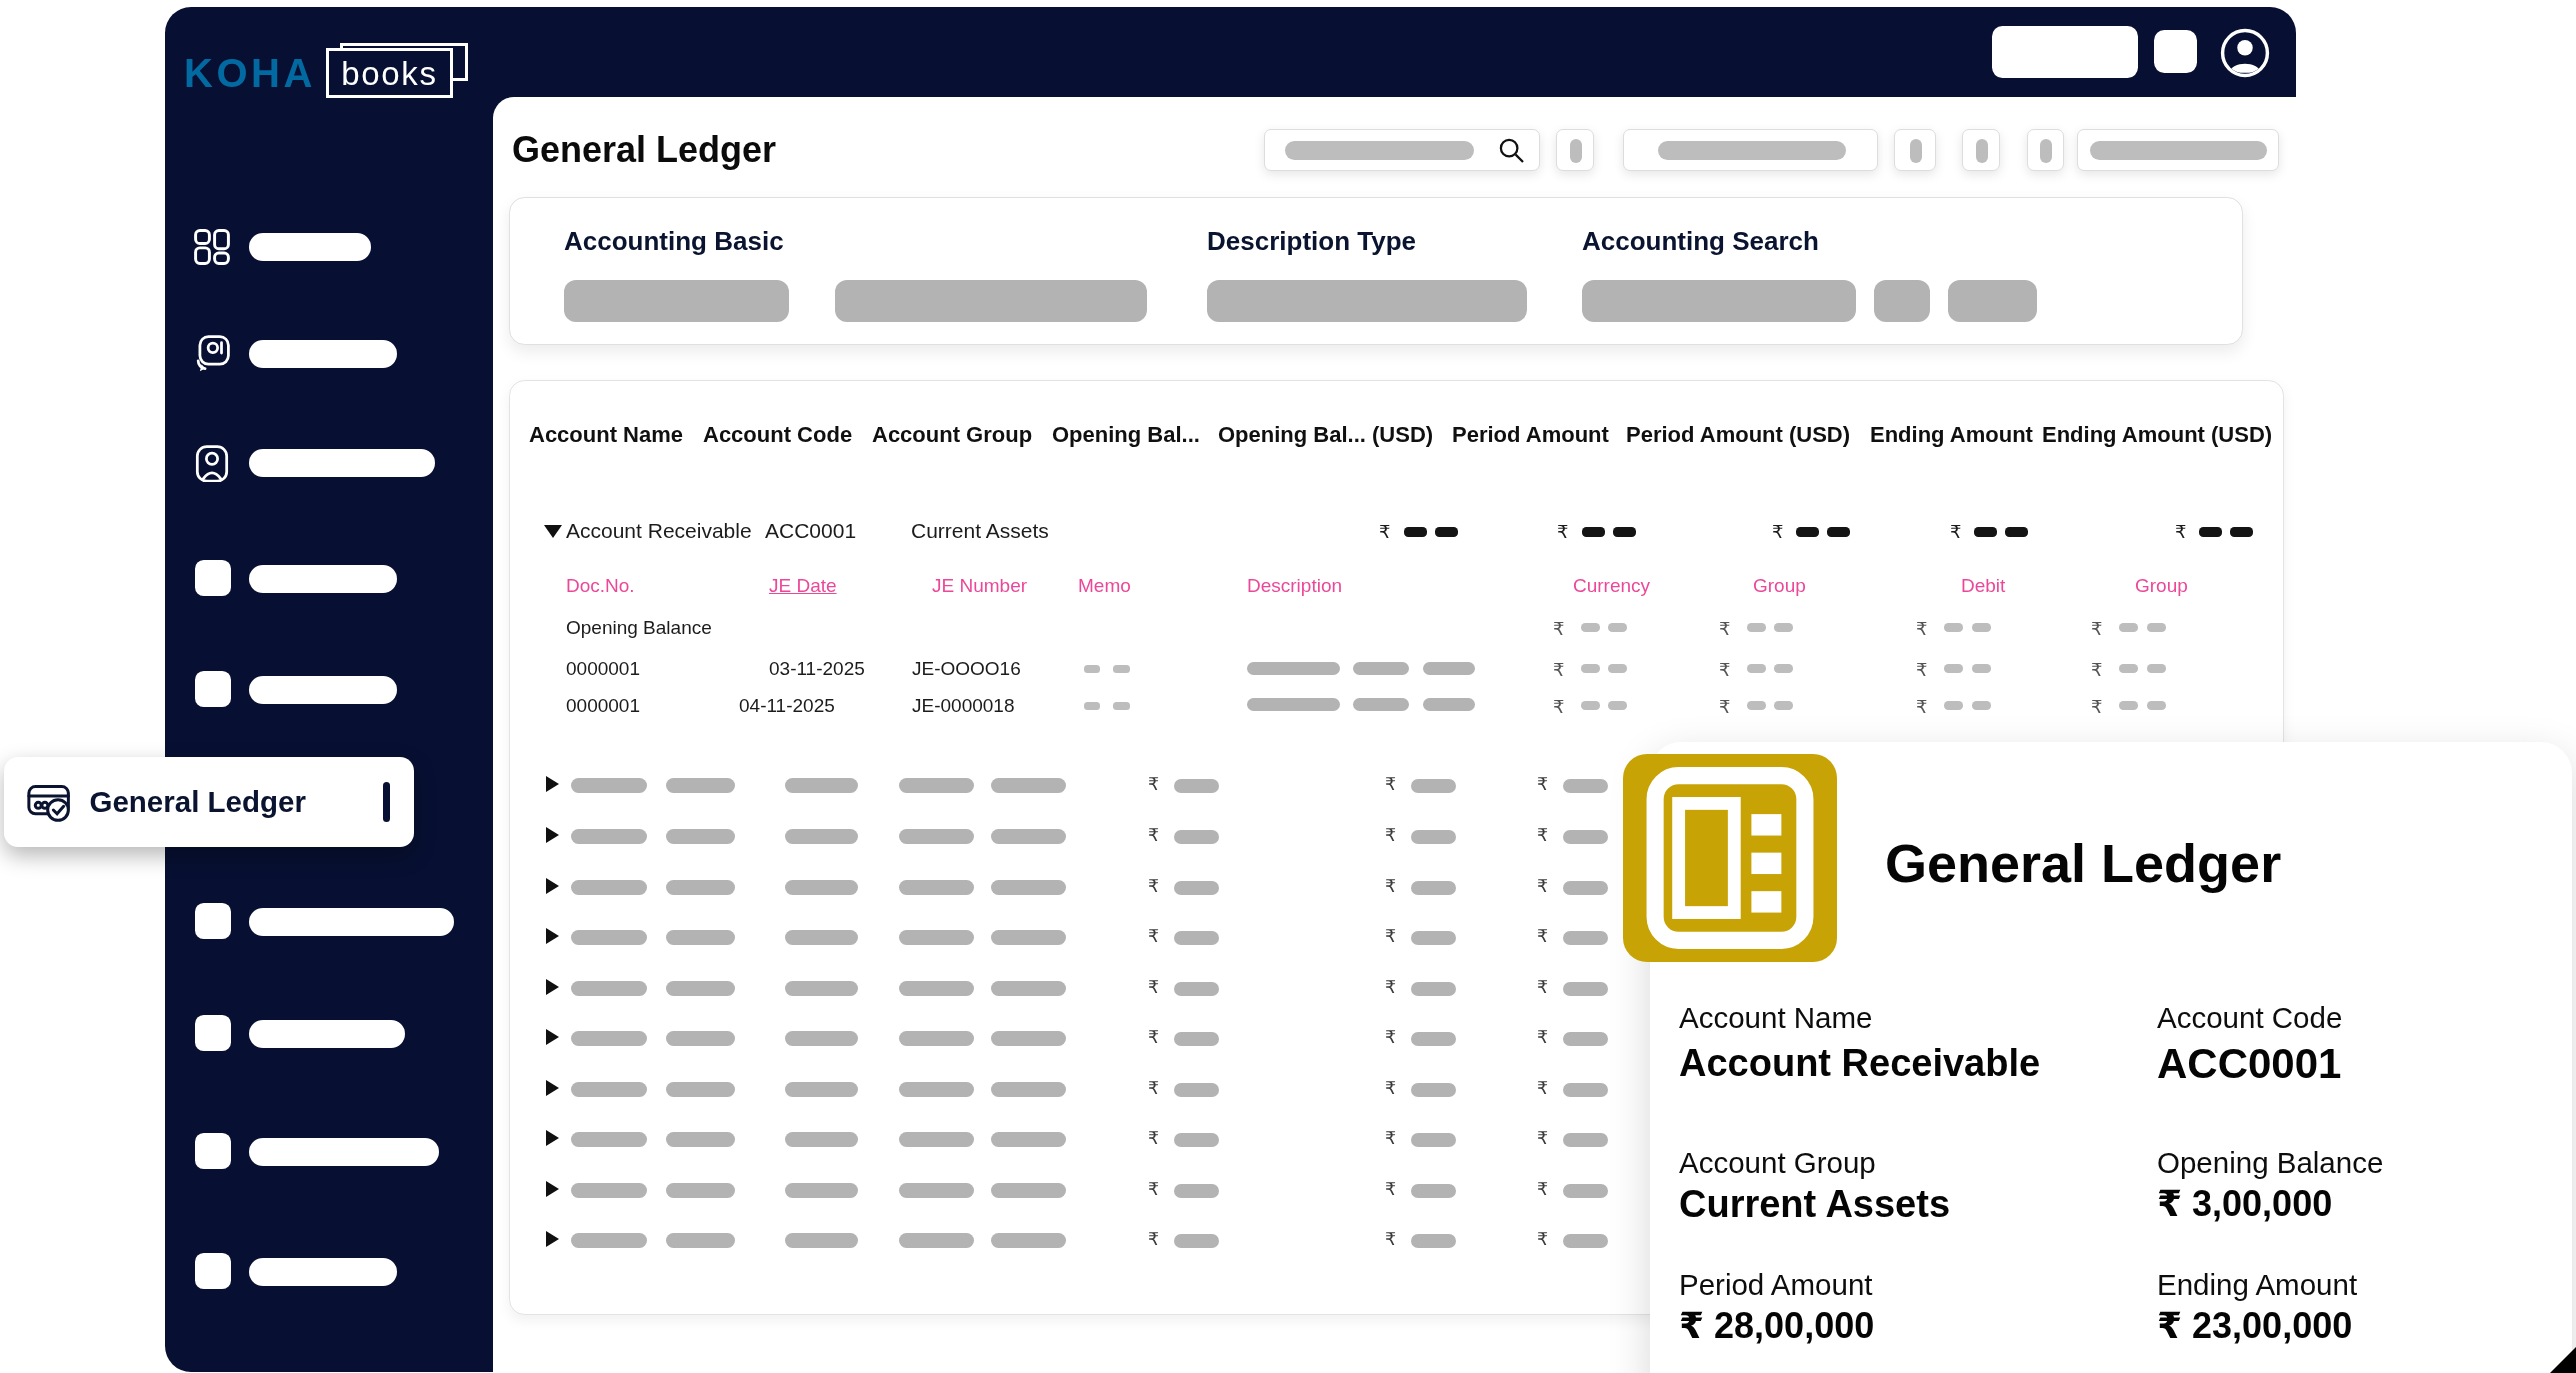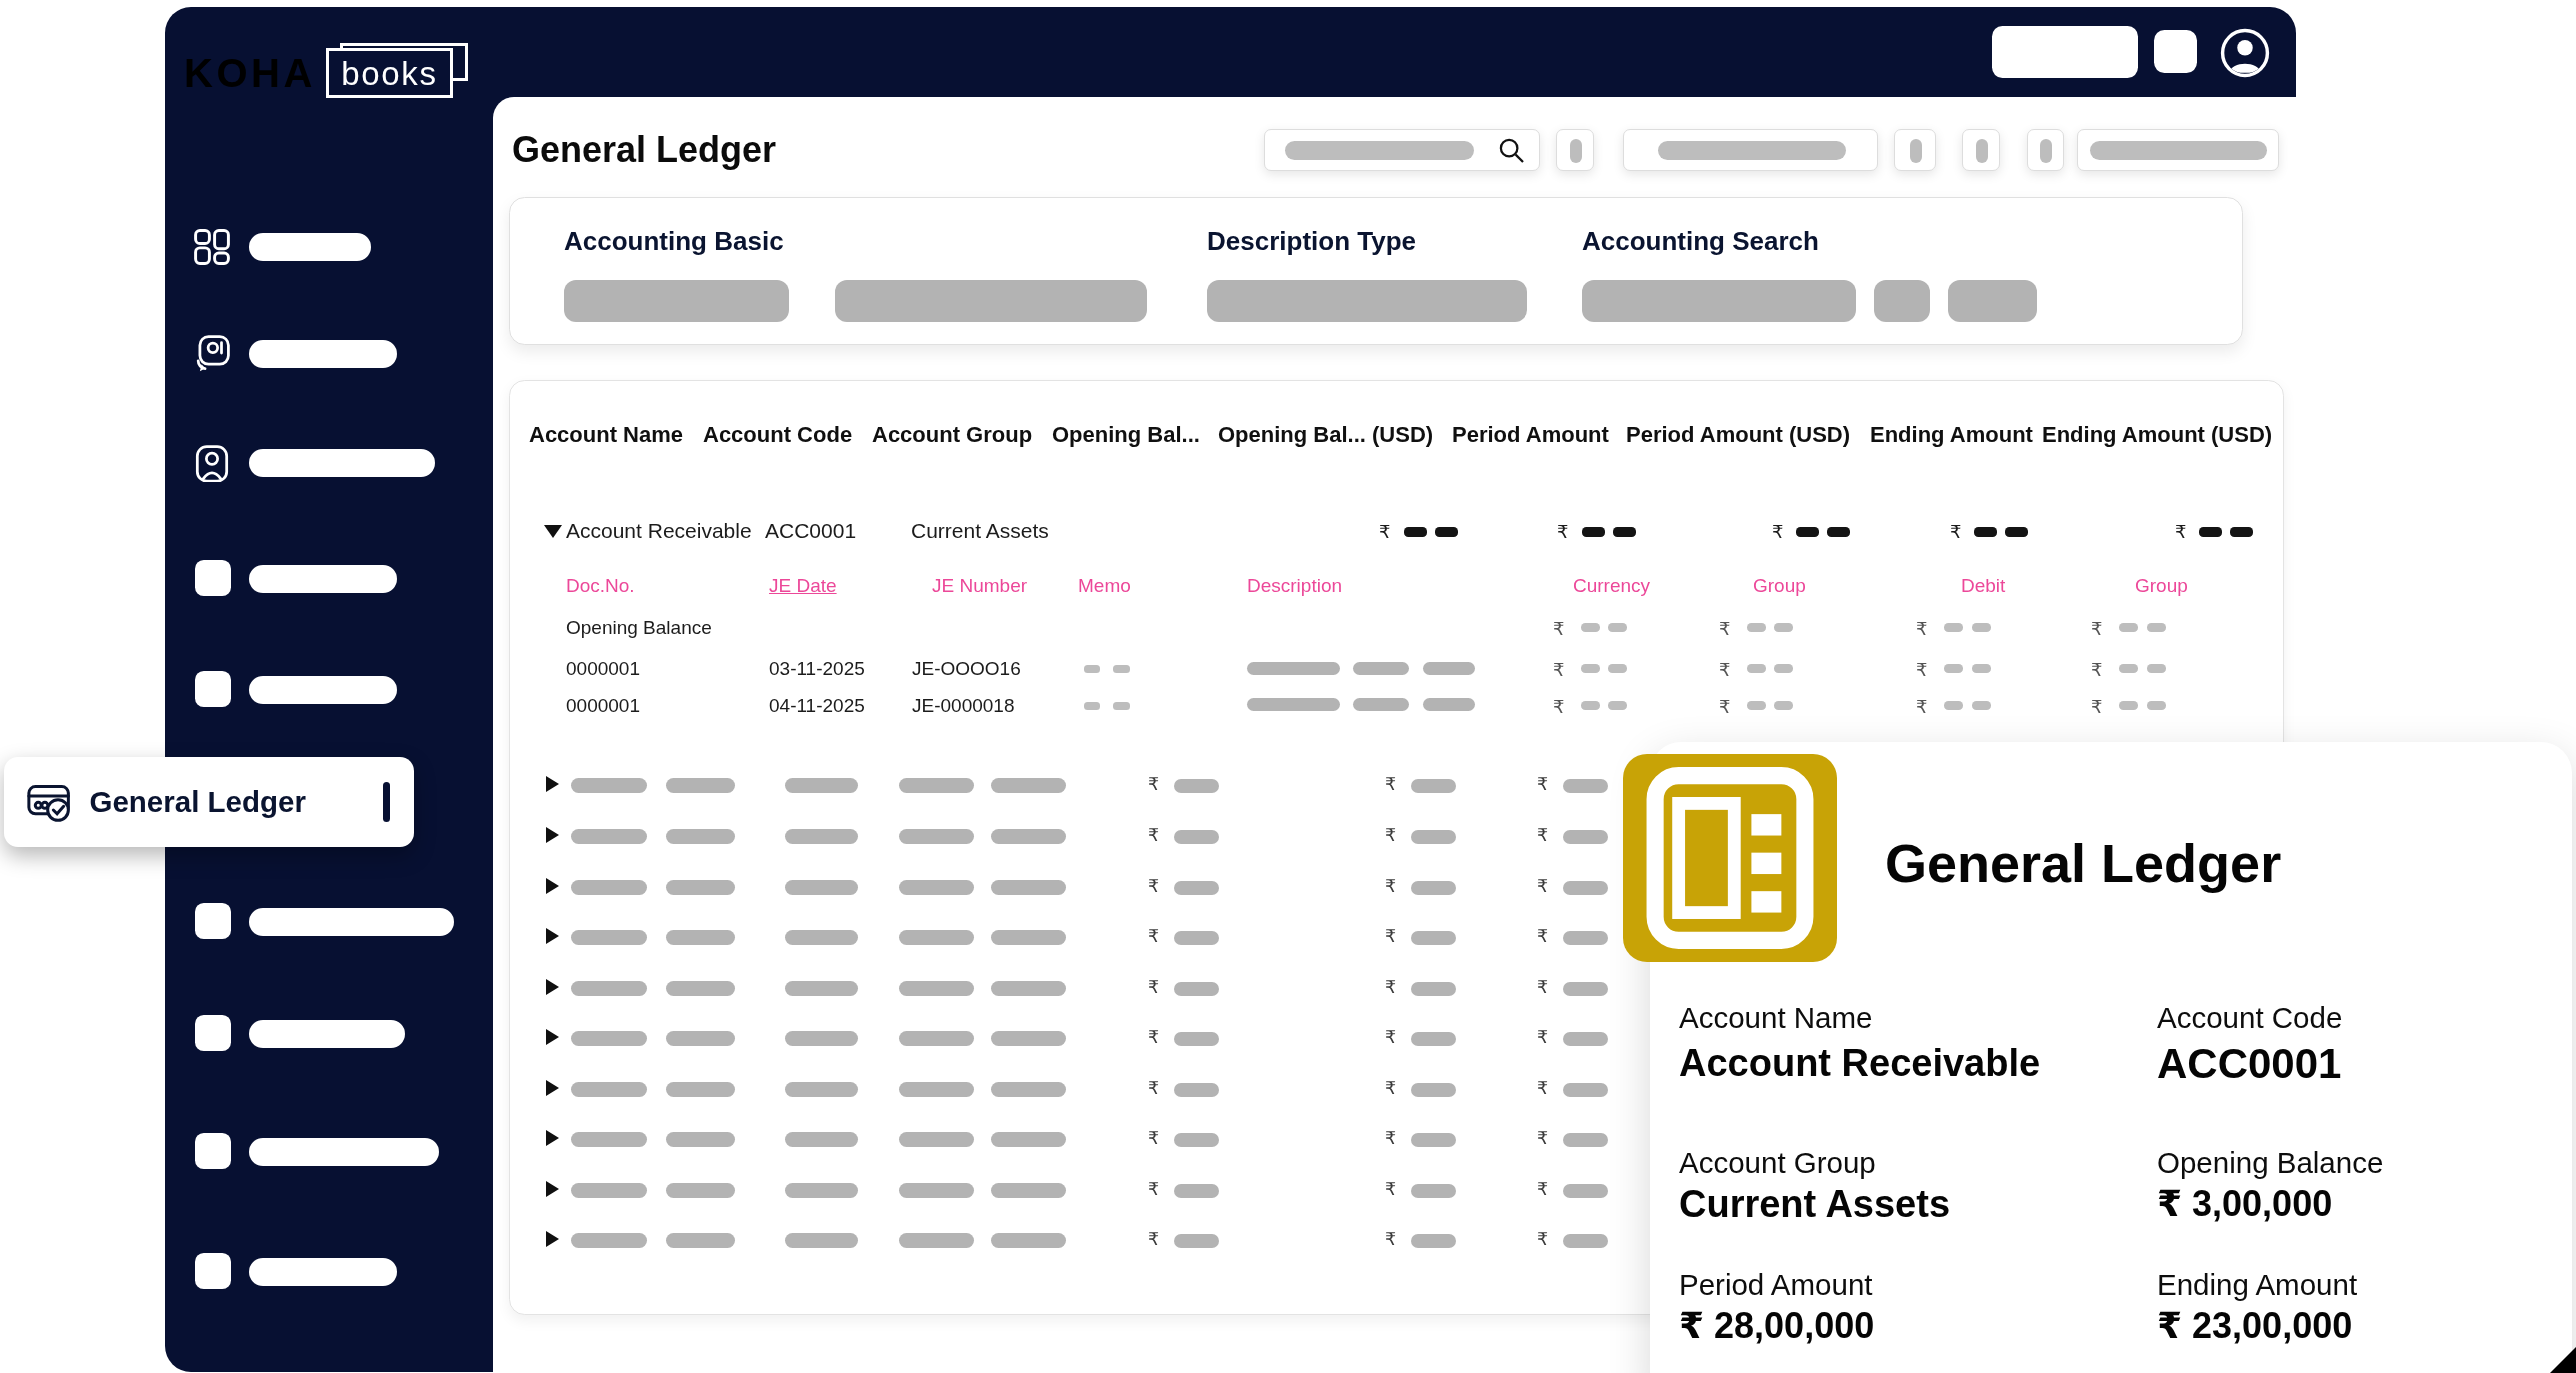--- a/index.html
+++ b/index.html
@@ -13,21 +13,21 @@
   .abs{position:absolute;}
 
   
   .app-window{position:absolute; left:165px; top:7px; width:2131px; height:1365px;
     background:var(--navy); border-radius:26px;}
   .content-bg{position:absolute; left:493px; top:97px; width:1803px; height:1275px;
     background:#fff; border-radius:21px 0 24px 0;}
 
   
   .logo-wrap{position:absolute; left:184px; top:36px; height:75px; display:flex; align-items:center;}
-  .logo-koha{color:#000000; font-size:40px; font-weight:700; letter-spacing:3.5px;}
+  .logo-koha{color:#0369a1; font-size:40px; font-weight:700; letter-spacing:3.5px;}
   .logo-books-frame{position:relative; margin-left:10.4px;}
   .logo-books-frame::after{content:""; position:absolute; top:-12px; left:14px; right:-15.6px; bottom:12px;
     border:3.5px solid #fff;}
   .logo-books{position:relative; z-index:1; border:3.5px solid #fff; padding:3.5px 12px;
     color:#fff; font-size:33px; font-weight:400; letter-spacing:1.7px; background:var(--navy);}
   .hdr-btn{position:absolute; background:#fff; border-radius:10.4px;}
   .avatar{position:absolute; left:2220px; top:28px; width:50px; height:50px; border-radius:50%;}
 
   
   .side-icon{position:absolute; left:193px; width:38px; height:38px;}
@@ -280,21 +280,21 @@
     <span class="cell rupee" style="left:1916px; top:659px; color:#555;">₹</span>
     <div class="dash-gray" style="left:1944px; top:664px;"></div>
     <div class="dash-gray" style="left:1972px; top:664px;"></div>
     <span class="cell rupee" style="left:2091px; top:659px; color:#555;">₹</span>
     <div class="dash-gray" style="left:2119px; top:664px;"></div>
     <div class="dash-gray" style="left:2147px; top:664px;"></div>
   </div>
 
   <div>
     <div class="cell" style="left:566px; top:695px;">0000001</div>
-    <div class="cell" style="left:769px; top:695px;">04-11-2025</div>
+    <div class="cell" style="left:739px; top:695px;">04-11-2025</div>
     <div class="cell" style="left:912px; top:695px;">JE-0000018</div>
     <div class="memo-dash" style="left:1084px; top:702px; width:15.6px;"></div>
     <div class="memo-dash" style="left:1113px; top:702px; width:17.4px;"></div>
     <div class="bar" style="left:1247px; top:698px; width:93px; height:13px;"></div>
     <div class="bar" style="left:1353px; top:698px; width:56px; height:13px;"></div>
     <div class="bar" style="left:1423px; top:698px; width:52px; height:13px;"></div>
     <span class="cell rupee" style="left:1553px; top:696px; color:#555;">₹</span>
     <div class="dash-gray" style="left:1581px; top:701px;"></div>
     <div class="dash-gray" style="left:1608px; top:701px;"></div>
     <span class="cell rupee" style="left:1719px; top:696px; color:#555;">₹</span>

